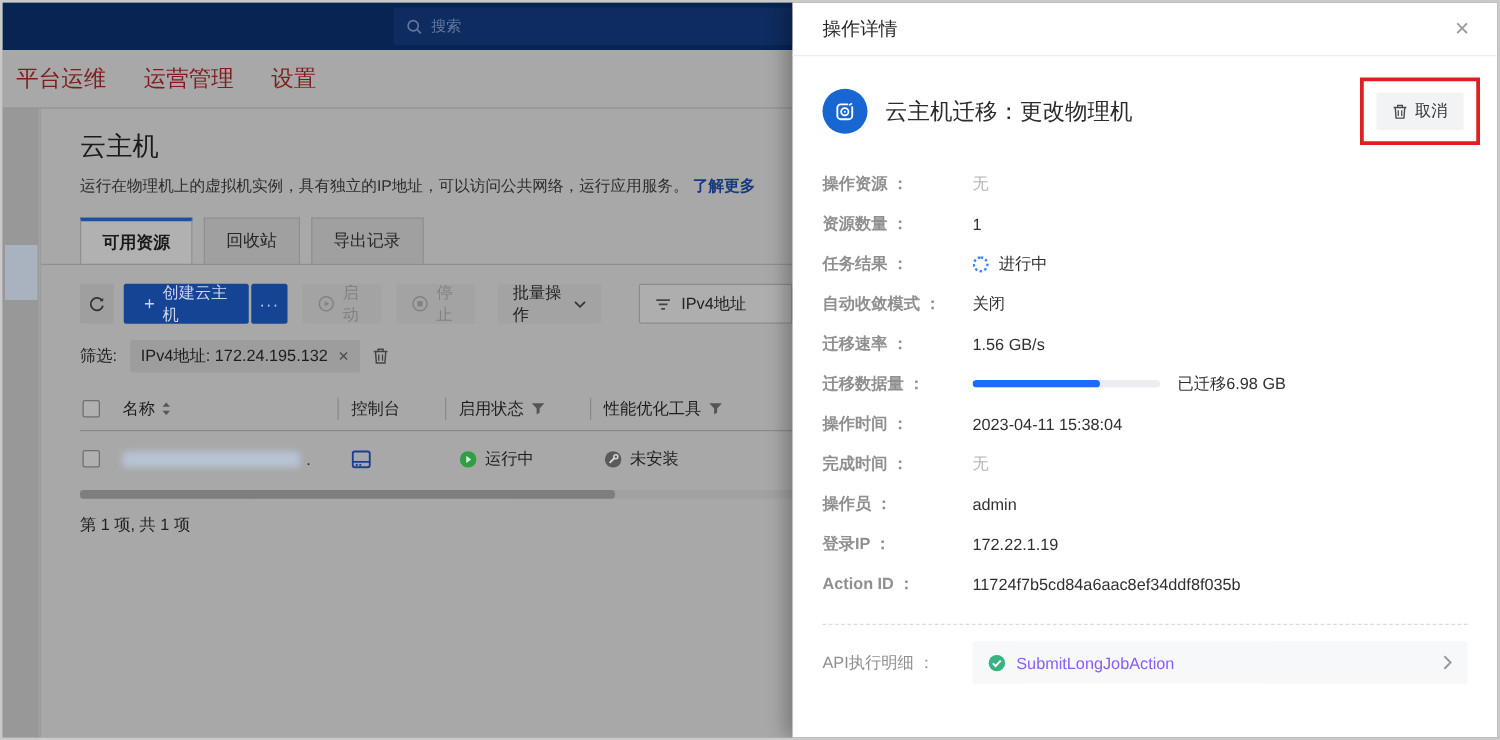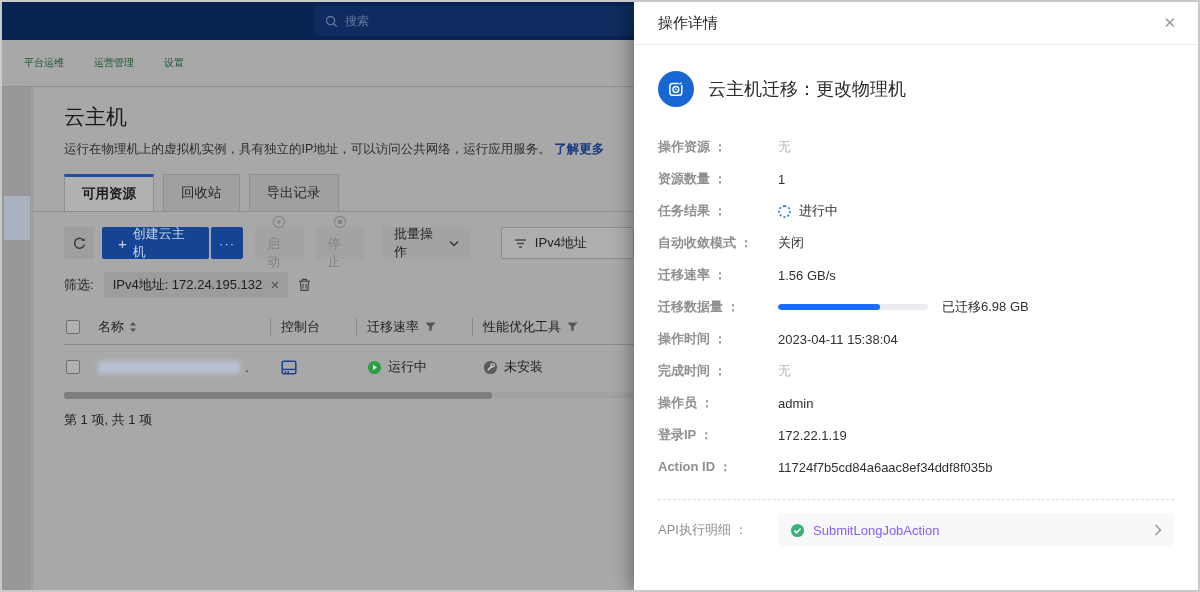--- a/index.html
+++ b/index.html
@@ -7,21 +7,21 @@
   .stage { position:relative; width:1200px; height:592px; background:#9c9c9c;
            border:2px solid #c9c9c9; overflow:hidden; }
 
   
   .topbar { position:absolute; left:0; top:0; width:632px; height:38px; background:#072453; }
   .searchbox { position:absolute; left:313px; top:4px; width:319px; height:30px;
                background:#0e2c5f; border-radius:2px; display:flex; align-items:center;
                gap:7px; padding:0 10px; color:#64779f; font-size:12px; }
   .navbar { position:absolute; left:0; top:38px; width:632px; height:47px; background:#a8a8a8;
             border-bottom:1px solid #8e8e8e; display:flex; align-items:center;
-            padding-left:22px; gap:30px; font-size:10px; color:#14532d; }
+            padding-left:11px; gap:30px; font-size:18px; color:#7f1d1d; }
   .nav-item { cursor:pointer; }
   .rail { position:absolute; left:0; top:85px; width:30px; bottom:0; background:#989898;
           border-right:1px solid #a2a2a2; }
   .rail-block { position:absolute; left:2px; top:109px; width:26px; height:44px; background:#a9b2bf; }
   .card { position:absolute; left:31px; top:85px; width:601px; bottom:0; background:#a8a8a8; }
 
   .page-title { position:absolute; left:31px; top:16px; font-size:21px; color:#1b1b1b; }
   .page-desc { position:absolute; left:31px; top:54px; font-size:12.5px; color:#2d2d2d; }
   .learn-more { color:#16397f; font-weight:bold; cursor:pointer; }
 
@@ -30,21 +30,21 @@
          background:#a0a0a0; border:1px solid #8f8f8f; border-bottom:none; cursor:pointer; }
   .tab.active { background:#b1b1b1; border-top:3px solid #1e4fa5; font-weight:bold; color:#1a1a1a; }
   .tabs-line { position:absolute; left:0; right:0; top:124px; border-top:1px solid #8f8f8f; }
 
   .toolbar { position:absolute; left:31px; top:140px; display:flex; align-items:center; height:32px; }
   .btn { height:32px; display:inline-flex; align-items:center; justify-content:center;
          font-size:13px; border-radius:2px; cursor:pointer; }
   .btn-gray { background:#9f9f9f; color:#333; width:32px; }
   .btn-primary { background:#154494; color:#ccd5e8; padding:0 16px; gap:6px; }
   .btn-more { background:#154494; color:#ccd5e8; width:34px; margin-left:2px; letter-spacing:1px; }
-  .btn-disabled { background:#a3a3a3; color:#828282; padding:0 12px; gap:6px; cursor:default;flex-direction:column; }
+  .btn-disabled { background:#a3a3a3; color:#828282; padding:0 12px; gap:6px; cursor:default; }
   .btn-plain { background:#a3a3a3; color:#222; padding:0 12px; gap:7px; }
   .btn-outline { background:#aeaeae; color:#222; border:1px solid #8c8c8c; padding:0 12px; gap:8px;
                  width:140px; justify-content:flex-start; }
 
   .filter-row { position:absolute; left:31px; top:185px; display:flex; align-items:center;
                 gap:10px; font-size:13px; color:#1f1f1f; }
   .chip { background:#9d9d9d; border-radius:2px; padding:4px 9px; display:flex;
           align-items:center; gap:8px; color:#1d1d1d; }
   .chip-x { font-size:11px; color:#4d4d4d; cursor:pointer; }
   .icon-btn { cursor:pointer; display:inline-flex; align-items:center; }
@@ -215,21 +215,21 @@
           <svg width="8" height="12" viewBox="0 0 8 12">
               <path d="M4 1 l3 3.4 h-6 z" fill="#555"></path>
               <path d="M4 11 l-3 -3.4 h6 z" fill="#555"></path>
             </svg>
         </span>
       </div>
       <div class="c-console">
           <span>控制台</span>
         </div>
       <div class="c-status">
-        <span>迁移速率</span>
+        <span>启用状态</span>
         <span>
           <svg width="11" height="10" viewBox="0 0 11 10">
               <path d="M0.5 0.5 h10 l-3.8 4.2 v3.3 l-2.4 1.5 v-4.8 z" fill="#555"></path>
             </svg>
         </span>
       </div>
       <div class="c-tool">
         <span>性能优化工具</span>
         <span>
           <svg width="11" height="10" viewBox="0 0 11 10">
@@ -296,20 +296,34 @@
       <span class="d-icon-circle">
         <svg width="17" height="17" viewBox="0 0 18 18">
             <rect x="2" y="2.6" width="12.6" height="12.6" rx="3" fill="none" stroke="#fff" stroke-width="1.6"></rect>
             <circle cx="8.3" cy="8.9" r="3.1" fill="none" stroke="#fff" stroke-width="1.5"></circle>
             <circle cx="8.3" cy="8.9" r="0.9" fill="#fff"></circle>
             <rect x="11.2" y="1" width="4" height="3.4" rx="1" fill="#1766d1"></rect>
             <path d="M12 3.4 l2.4-1.6" stroke="#fff" stroke-width="1.4"></path>
           </svg>
       </span>
       <span class="d-title">云主机迁移：更改物理机</span>
+      <span class="red-box">
+        <button class="cancel-btn">
+          <span>
+            <svg width="12" height="13" viewBox="0 0 13 14">
+                <path d="M1 3.2 h11" stroke="#4a4a4a" stroke-width="1.2"></path>
+                <path d="M4.5 3 v-1.6 h4 V3" fill="none" stroke="#4a4a4a" stroke-width="1.2"></path>
+                <path d="M2.4 3.4 l0.7 9 h6.8 l0.7-9" fill="none" stroke="#4a4a4a" stroke-width="1.2"></path>
+                <line x1="5" y1="5.5" x2="5" y2="10.5" stroke="#4a4a4a" stroke-width="1.1"></line>
+                <line x1="8" y1="5.5" x2="8" y2="10.5" stroke="#4a4a4a" stroke-width="1.1"></line>
+              </svg>
+          </span>
+          <span>取消</span>
+        </button>
+      </span>
     </div>
 
     <div class="d-rows">
       <div class="d-row muted">
         <span class="d-label">操作资源 ：</span>
         <span class="d-value">无</span>
       </div>
       <div class="d-row">
         <span class="d-label">资源数量 ：</span>
         <span class="d-value">1</span>

